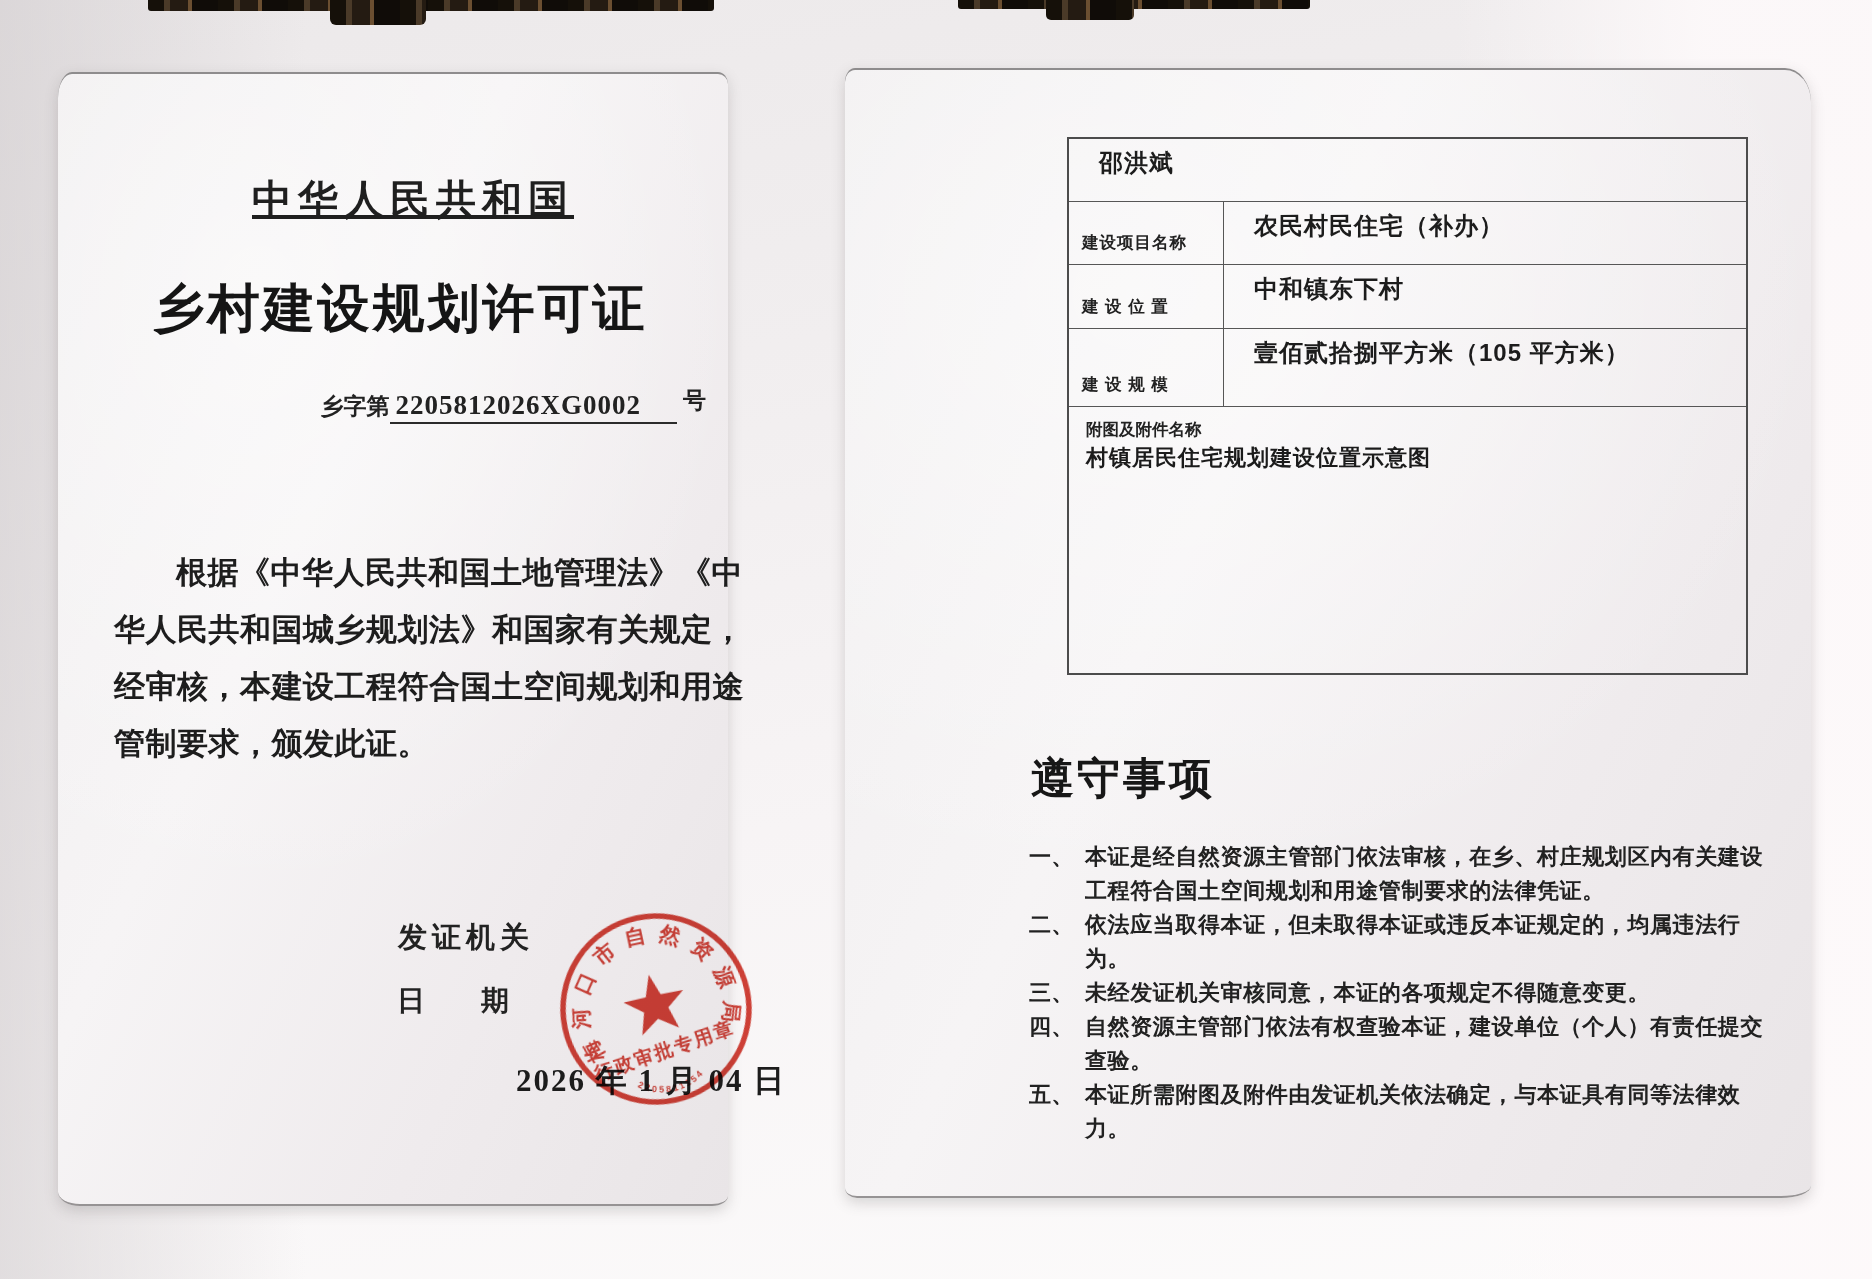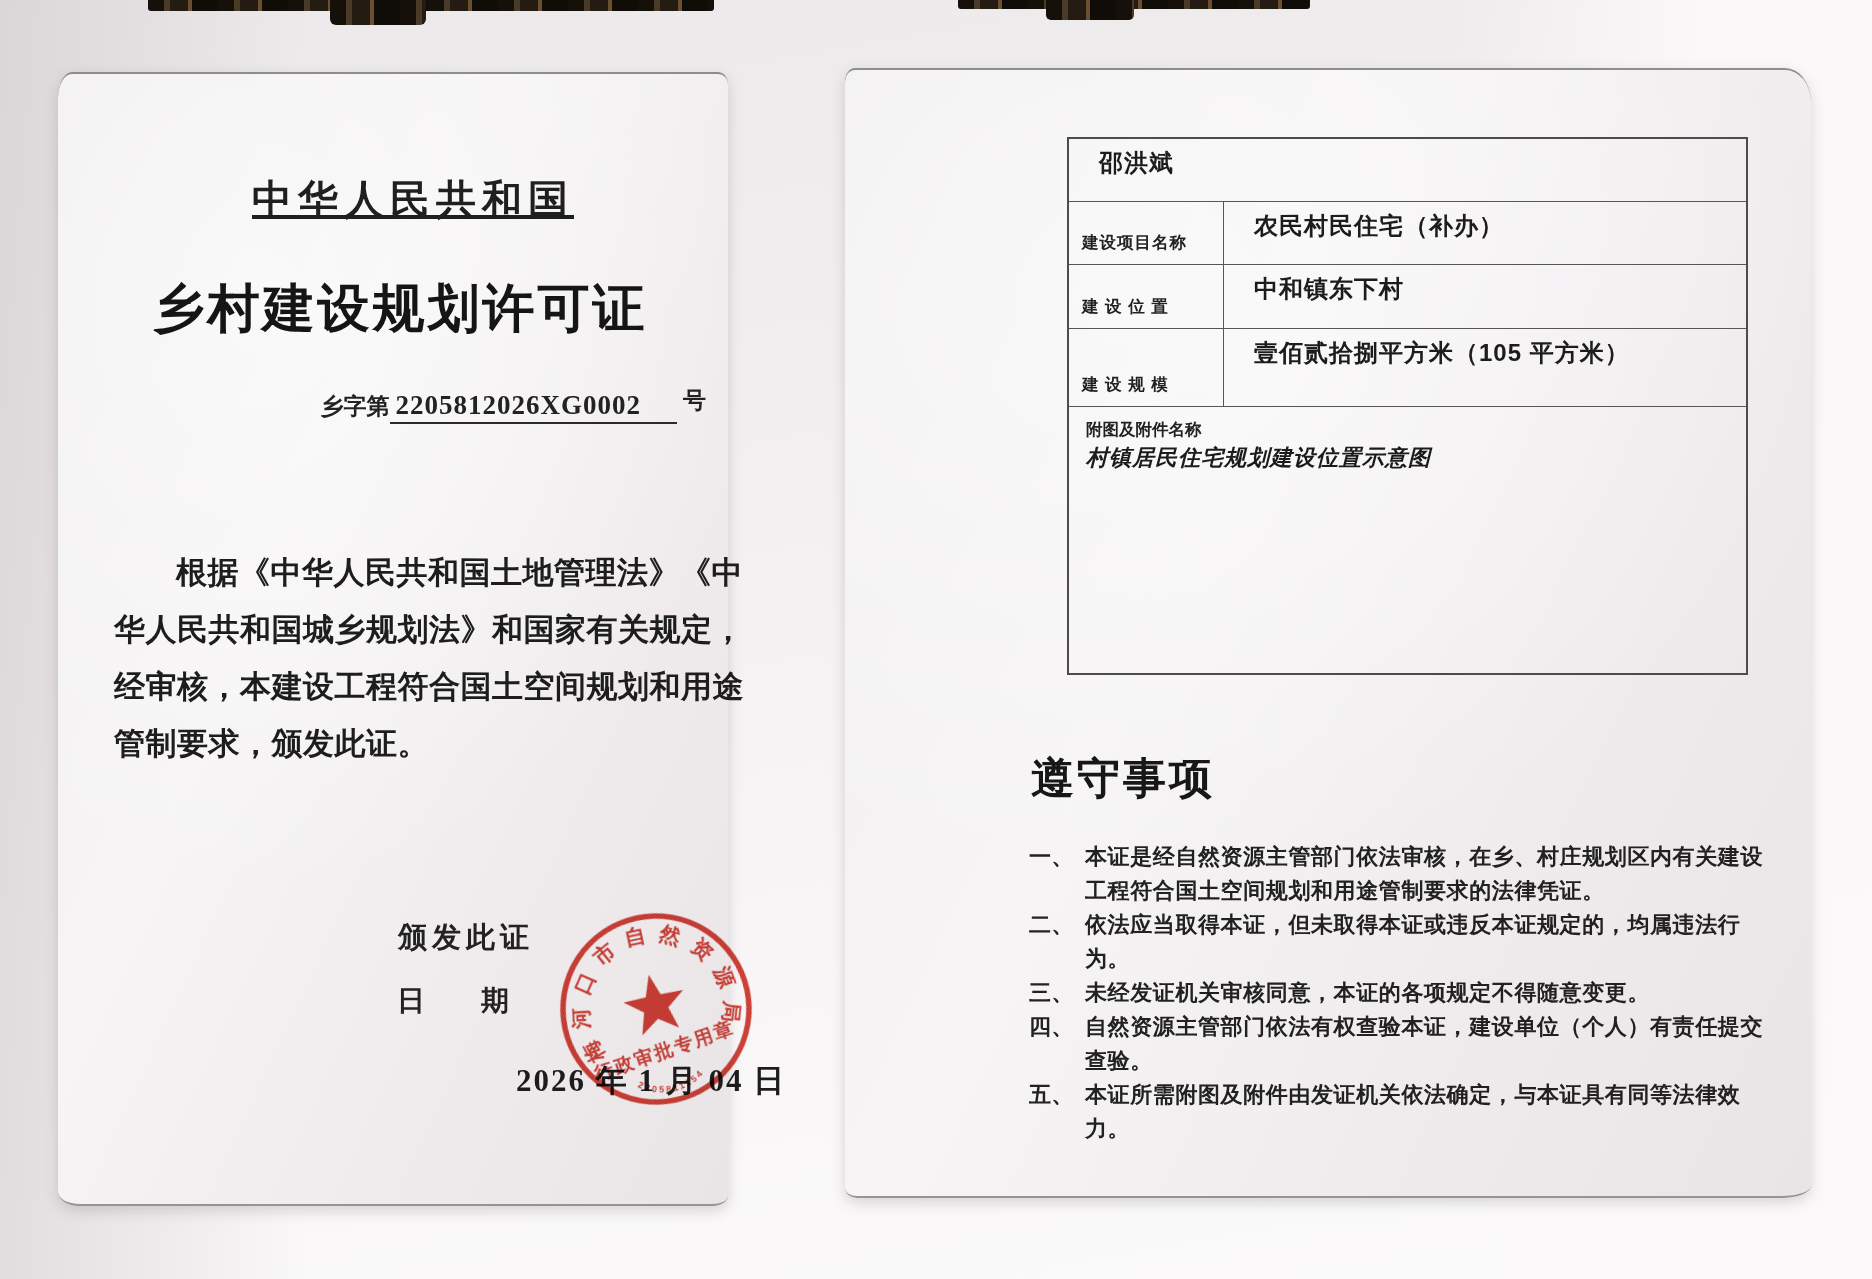--- a/index.html
+++ b/index.html
@@ -127,21 +127,21 @@
     display:flex;align-items:flex-end;
     padding:0 4px 10px 13px;
     font-size:16.5px;font-weight:700;color:#222;letter-spacing:1px;
   }
   .trow .val{
     flex:1;padding:8px 6px 0 30px;
     font-size:24px;font-weight:700;color:#1c1c1c;letter-spacing:1px;
   }
   .attach-cell{height:266px;padding:12px 10px 0 17px;box-sizing:border-box;}
   .attach-label{font-size:16.5px;font-weight:700;color:#222;margin:0;}
-  .attach-value{font-size:22px;font-weight:700;color:#1b1b1b;margin:2px 0 0 0;letter-spacing:1px;font-style:italic;}
+  .attach-value{font-size:22px;font-weight:700;color:#1b1b1b;margin:2px 0 0 0;letter-spacing:1px;}
   .notices-title{
     position:absolute;left:186px;top:680px;margin:0;
     font-size:43px;font-weight:800;letter-spacing:3px;color:#171717;
   }
   .notices{
     position:absolute;left:184px;top:770px;width:742px;
     font-size:22px;font-weight:700;line-height:34px;color:#212121;letter-spacing:.6px;
   }
   .notice{
     padding-left:56px;text-indent:-56px;
@@ -170,21 +170,21 @@
       <span>乡字第</span><span class="cert-num">2205812026XG0002</span><span class="cert-suffix">号</span>
     </div>
 
     <div class="body-par">
       <div class="indent">根据《中华人民共和国土地管理法》《中</div>
       <div>华人民共和国城乡规划法》和国家有关规定，</div>
       <div>经审核，本建设工程符合国土空间规划和用途</div>
       <div>管制要求，颁发此证。</div>
     </div>
 
-    <div class="issuer-label">颁发此证</div>
+    <div class="issuer-label">发证机关</div>
 
     <div class="date-label">日　　期</div>
 
     <div class="date-value">2026 年 1 月 04 日</div>
 
     <svg class="seal" viewBox="0 0 200 200">
       <defs>
         <path id="sealArcTop" d="M 36.1,123.3 A 68,68 0 1 1 163.9,123.3" fill="none"></path>
         <path id="sealArcBottom" d="M 52,156 A 55,55 0 0 0 148,156" fill="none"></path>
       </defs>

